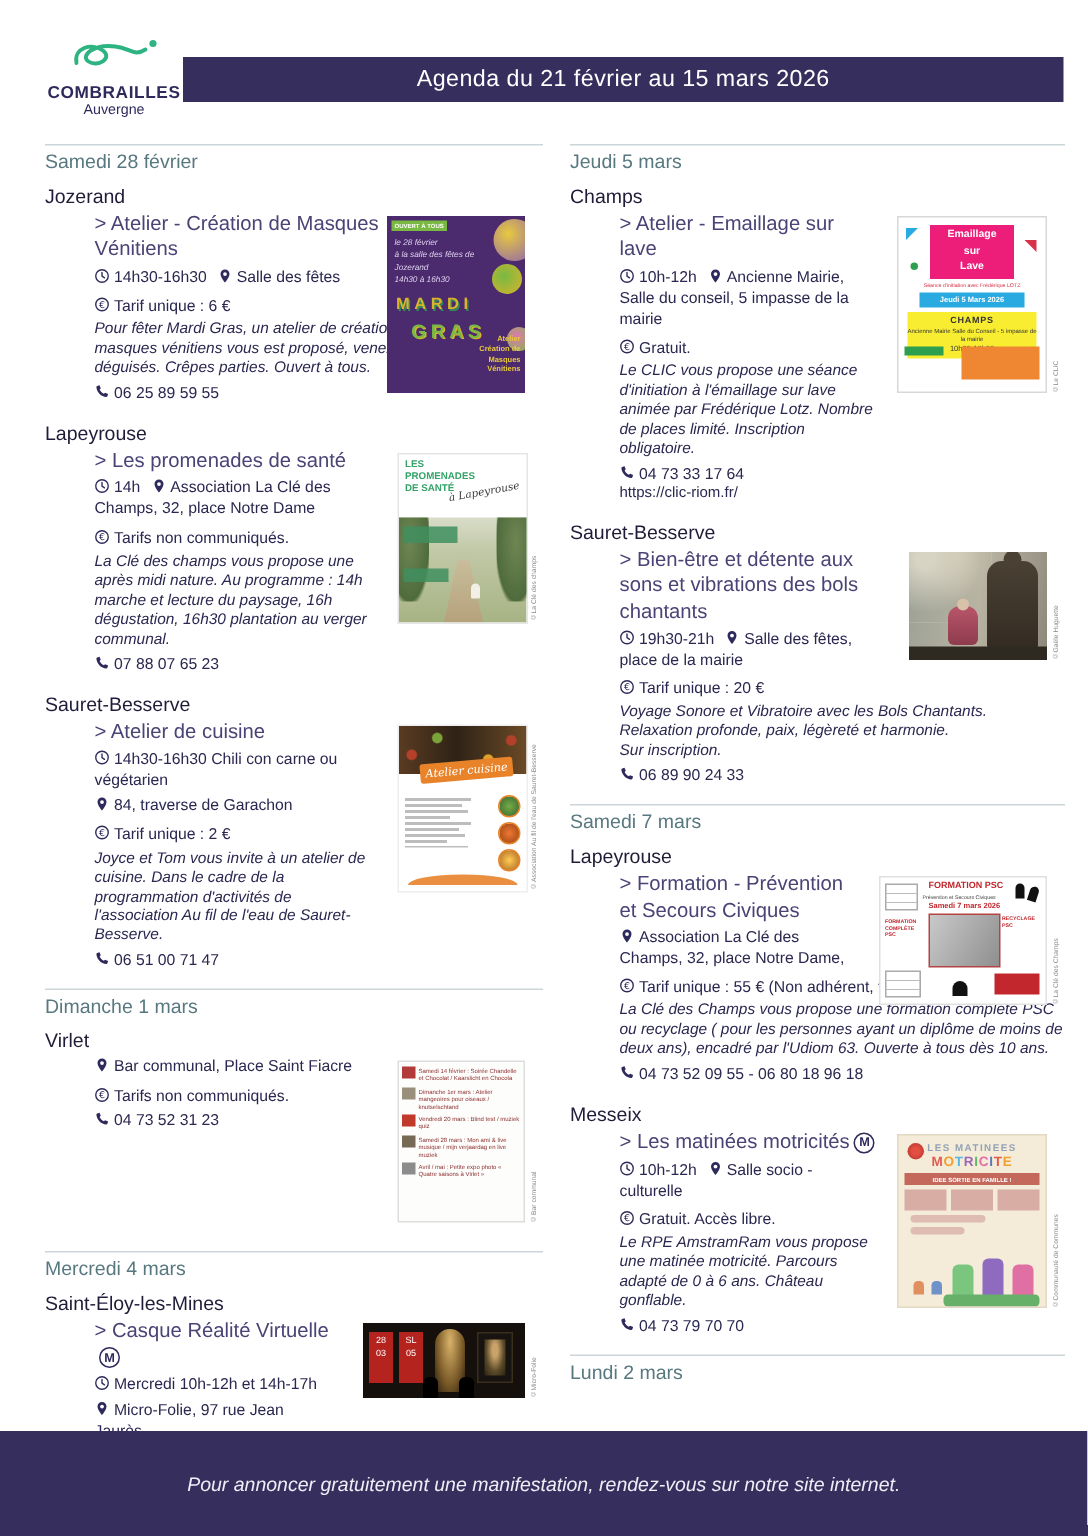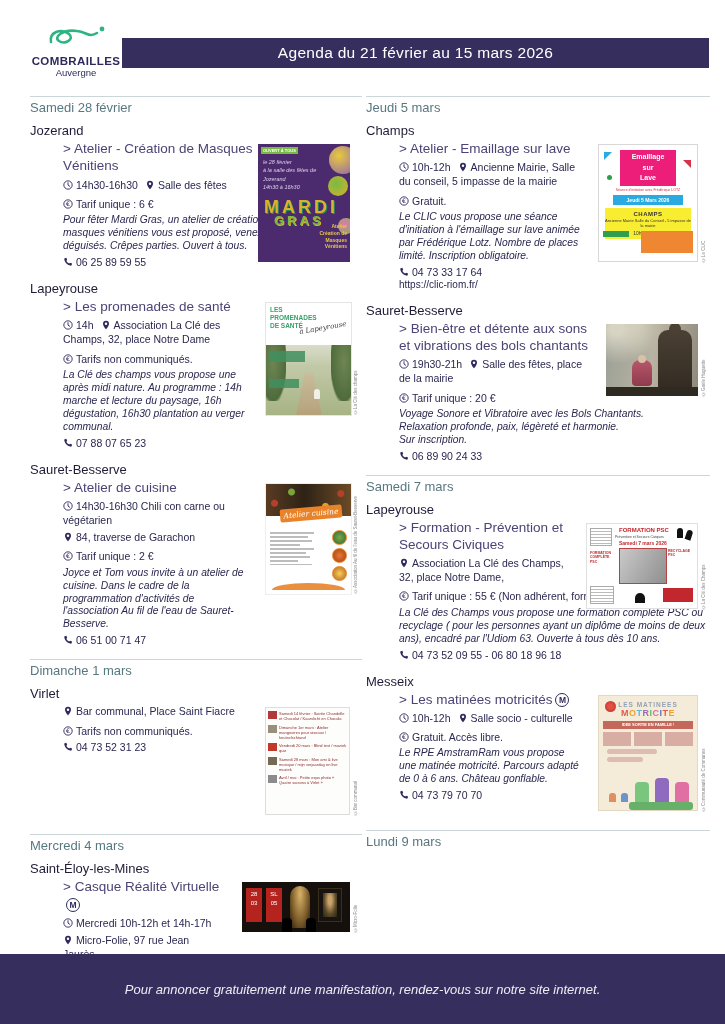--- a/index.html
+++ b/index.html
@@ -8,21 +8,21 @@
 
   
   .logo{position:absolute;top:22px;left:28px;width:96px;text-align:center}
   .logo-name{font-size:11.5px;font-weight:bold;color:#2e2a5c;letter-spacing:.4px;margin-top:1px}
   .logo-region{font-size:9.5px;color:#2e2a5c}
   .banner{position:absolute;top:38px;left:122px;right:16px;height:30px;background:#362f5e;
           display:flex;align-items:center;justify-content:center}
   .banner-title{color:#fff;font-size:15.5px;letter-spacing:.3px}
 
   
-  .content{position:absolute;top:96px;left:30px;right:15px;bottom:70px;display:flex;gap:4px;overflow:hidden}
+  .content{position:absolute;top:96px;left:30px;right:15px;bottom:70px;display:flex;gap:18px;overflow:hidden}
   .col{width:332px;flex:0 0 auto}
   .col.right{flex:1 1 auto;width:auto}
   .day{border-top:1px solid #ccd6d9;padding-top:3px;color:#587880;font-size:13px;margin-bottom:8px}
   .day-section{margin-bottom:2px}
 
   .event{position:relative;margin-bottom:13px}
   .event-town{font-size:13px;color:#1f1c38;margin-bottom:2px}
   .event-main{margin-left:33px}
   .event-title{font-size:13.5px;line-height:1.28;color:#4a4476}
   .mbadge{display:inline-flex;align-items:center;justify-content:center;width:12px;height:12px;
@@ -39,21 +39,21 @@
   .thumb-wrap{position:absolute;top:21px;right:12px}
   .credit{position:absolute;top:0;right:-8px;writing-mode:vertical-rl;transform:rotate(180deg);
           font-size:4.5px;color:#8a8a8a;white-space:nowrap}
 
   
   .pp{position:relative;width:100%;height:100%;overflow:hidden}
   
   .p-mardi{background:#4b2a6e}
   .mg-chip{position:absolute;top:3px;left:3px;background:#79b943;color:#fff;font-size:4px;padding:1px 2px;font-weight:bold}
   .mg-script{position:absolute;top:14px;left:5px;color:#ded3ee;font-size:5.5px;font-style:italic;line-height:1.5}
-  .mg-w1{position:absolute;top:53px;left:6px;font-size:18px;font-weight:bold;letter-spacing:3px;color:#d8b32b;text-shadow:1px 1px 0 #2f8c5a}
+  .mg-w1{position:absolute;top:53px;left:6px;font-size:11px;font-weight:bold;letter-spacing:3px;color:#d8b32b;text-shadow:1px 1px 0 #2f8c5a}
   .mg-w2{position:absolute;top:69px;left:16px;font-size:13px;font-weight:bold;letter-spacing:3px;color:#79b943;text-shadow:1px 1px 0 #d8b32b}
   .mg-mask{position:absolute;border-radius:50%}
   .mg-m1{width:28px;height:28px;right:-7px;top:2px;background:radial-gradient(circle at 35% 35%,#e8c93e,#8a5fb3)}
   .mg-m2{width:20px;height:20px;right:2px;top:32px;background:radial-gradient(circle at 40% 40%,#79b943,#d8b32b)}
   .mg-m3{width:16px;height:16px;right:-4px;bottom:28px;background:radial-gradient(circle at 40% 40%,#e078b0,#79b943)}
   .mg-sub{position:absolute;right:3px;bottom:12px;font-size:5px;font-weight:bold;color:#e8c93e;text-align:right;line-height:1.35}
   
   .p-prom{background:#fff;border:1px solid #e5e5e5}
   .pr-h{color:#35a36a;font-weight:bold;font-size:6.5px;line-height:1.2;padding:3px 0 0 4px}
   .pr-s{position:absolute;top:21px;right:4px;font-size:7px;font-style:italic;color:#3a3a3a;transform:rotate(-10deg);font-family:"DejaVu Serif",serif}
@@ -520,20 +520,20 @@
                 <div class="mo-base"></div>
               </div>
               <div class="mo-kid mo-k1"></div>
               <div class="mo-kid mo-k2"></div>
             </div>
             <span class="credit" style="height:116px">©Communauté de Communes</span>
           </div>
         </div>
       </div>
       <div class="day-section">
-        <div class="day">Lundi 9 mars</div>
+        <div class="day">Lundi 2 mars</div>
       </div>
     </div>
 </div>
 
 <div class="footer">
   <span class="footer-text">Pour annoncer gratuitement une manifestation, rendez-vous sur notre site internet.</span>
 </div>
 
 </body></html>

